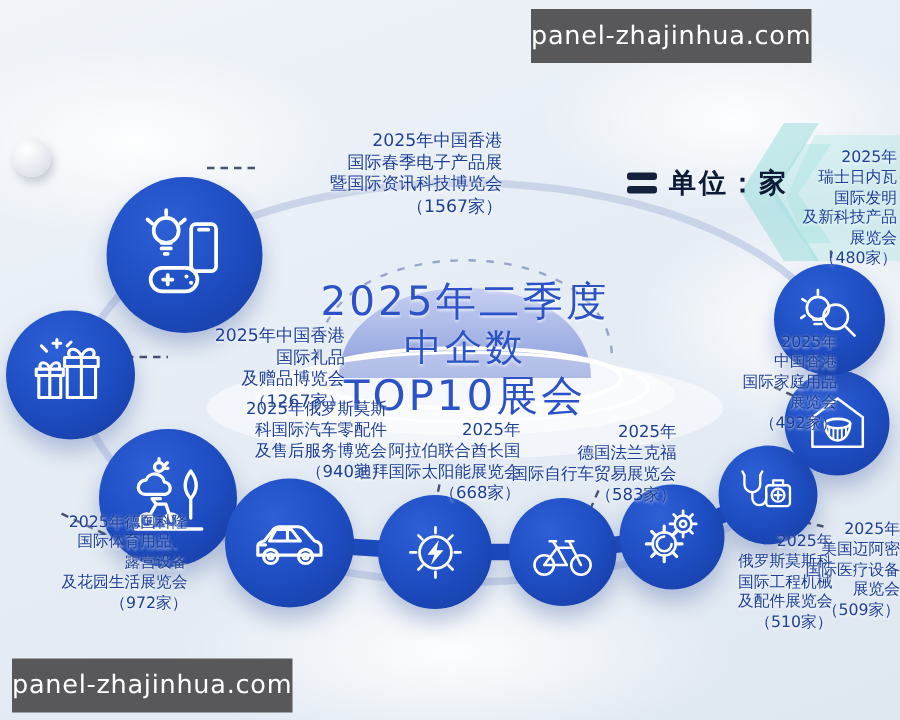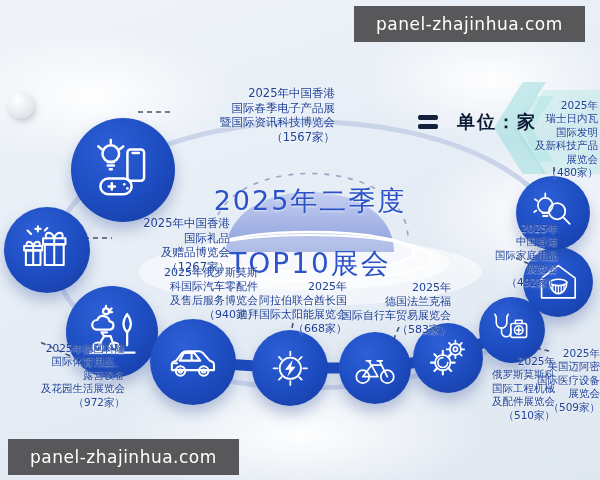--- a/index.html
+++ b/index.html
@@ -19,21 +19,21 @@
   .chev1{left:494px;top:82px;width:52px;height:92px;}
   .chev2{left:514px;top:96px;width:40px;height:66px;background:rgba(150,225,220,.32);}
   .hex{position:absolute;left:524px;top:90px;width:76px;height:84px;
     background:rgba(168,228,224,.35);clip-path:polygon(25% 0,100% 0,100% 100%,25% 100%,0 50%);}
   .scene{position:absolute;left:0;top:0;z-index:1;}
   .titleLine{position:absolute;left:160px;width:300px;text-align:center;z-index:2;
     font-weight:normal;color:#2b52c7;letter-spacing:2px;text-shadow:0 1px 2px rgba(255,255,255,.7);}
   .t1{top:183px;font-size:27px;}
   .t2{top:215px;font-size:25px;}
   .t3{top:245px;font-size:28px;}
-  .unit{position:absolute;left:418px;top:110px;display:flex;align-items:center;gap:19px;z-index:3;text-align:center;}
+  .unit{position:absolute;left:418px;top:110px;display:flex;align-items:center;gap:8px;z-index:3;text-align:center;}
   .unit-bars{display:flex;flex-direction:column;gap:4px;}
   .unit-bars span{display:block;width:20px;height:5px;background:#13213d;border-radius:2px;}
   .unit-text{font-size:18px;font-weight:bold;color:#0d1b36;letter-spacing:2px;}
   .circle{position:absolute;border-radius:50%;z-index:3;display:flex;align-items:center;justify-content:center;
     background:radial-gradient(circle at 38% 30%,#2d5fd6 0%,#1d4cc0 55%,#163a9e 100%);
     box-shadow:0 8px 14px rgba(30,60,140,.28);}
   .circle>svg{width:64%;height:64%;}
   .c1{left:71px;top:118px;width:104px;height:104px;}
   .c2{left:4px;top:207px;width:86px;height:86px;}
   .c3{left:66px;top:286px;width:92px;height:92px;}
@@ -50,21 +50,21 @@
   .l2{left:95px;top:216px;width:135px;font-size:11.5px;}
   .l3{left:0px;top:342px;width:105px;font-size:10.5px;padding-left:20px;}
   .l4{left:143px;top:266px;width:115px;font-size:11px;}
   .l5{left:232px;top:280px;width:115px;font-size:11px;}
   .l6{left:336px;top:281px;width:115px;font-size:11px;}
   .l7{left:470px;top:355px;width:85px;font-size:10.5px;}
   .l8{left:535px;top:347px;width:65px;font-size:10.5px;}
   .l9{left:476px;top:222px;width:82px;font-size:10.5px;}
   .l10{left:524px;top:99px;width:74px;font-size:10.5px;}
   .wm{position:absolute;z-index:6;background:#58585a;color:#ffffff;font-size:17px;
-    padding:8px 22px;letter-spacing:.5px;}
+    padding:8px 0;letter-spacing:.5px;}
   .wm-top{left:354px;top:6px;}
   .wm-bottom{left:8px;top:439px;}
   .ic{stroke:#fff;stroke-width:2.4;fill:none;stroke-linecap:round;stroke-linejoin:round;}
 </style>
 </head>
 <body>
 
 <div class="canvas">
 
   <div class="cloud cl-a"></div>
@@ -104,20 +104,21 @@
       <path d="M293 323 L290 338"></path>
       <path d="M399 327 L392 343"></path>
       <path d="M461 363 L481 368"></path>
       <path d="M527 346 L549 351"></path>
       <path d="M516 258 L536 267"></path>
       <path d="M554 167 V185"></path>
     </g>
   </svg>
 
   <div class="titleLine t1">2025年二季度</div>
+  <div class="titleLine t2">中企数</div>
   <div class="titleLine t3">TOP10展会</div>
 
   <div class="unit">
     <span class="unit-bars">
         <span></span>
         <span></span>
       </span>
     <span class="unit-text">单位：家</span>
   </div>
 

